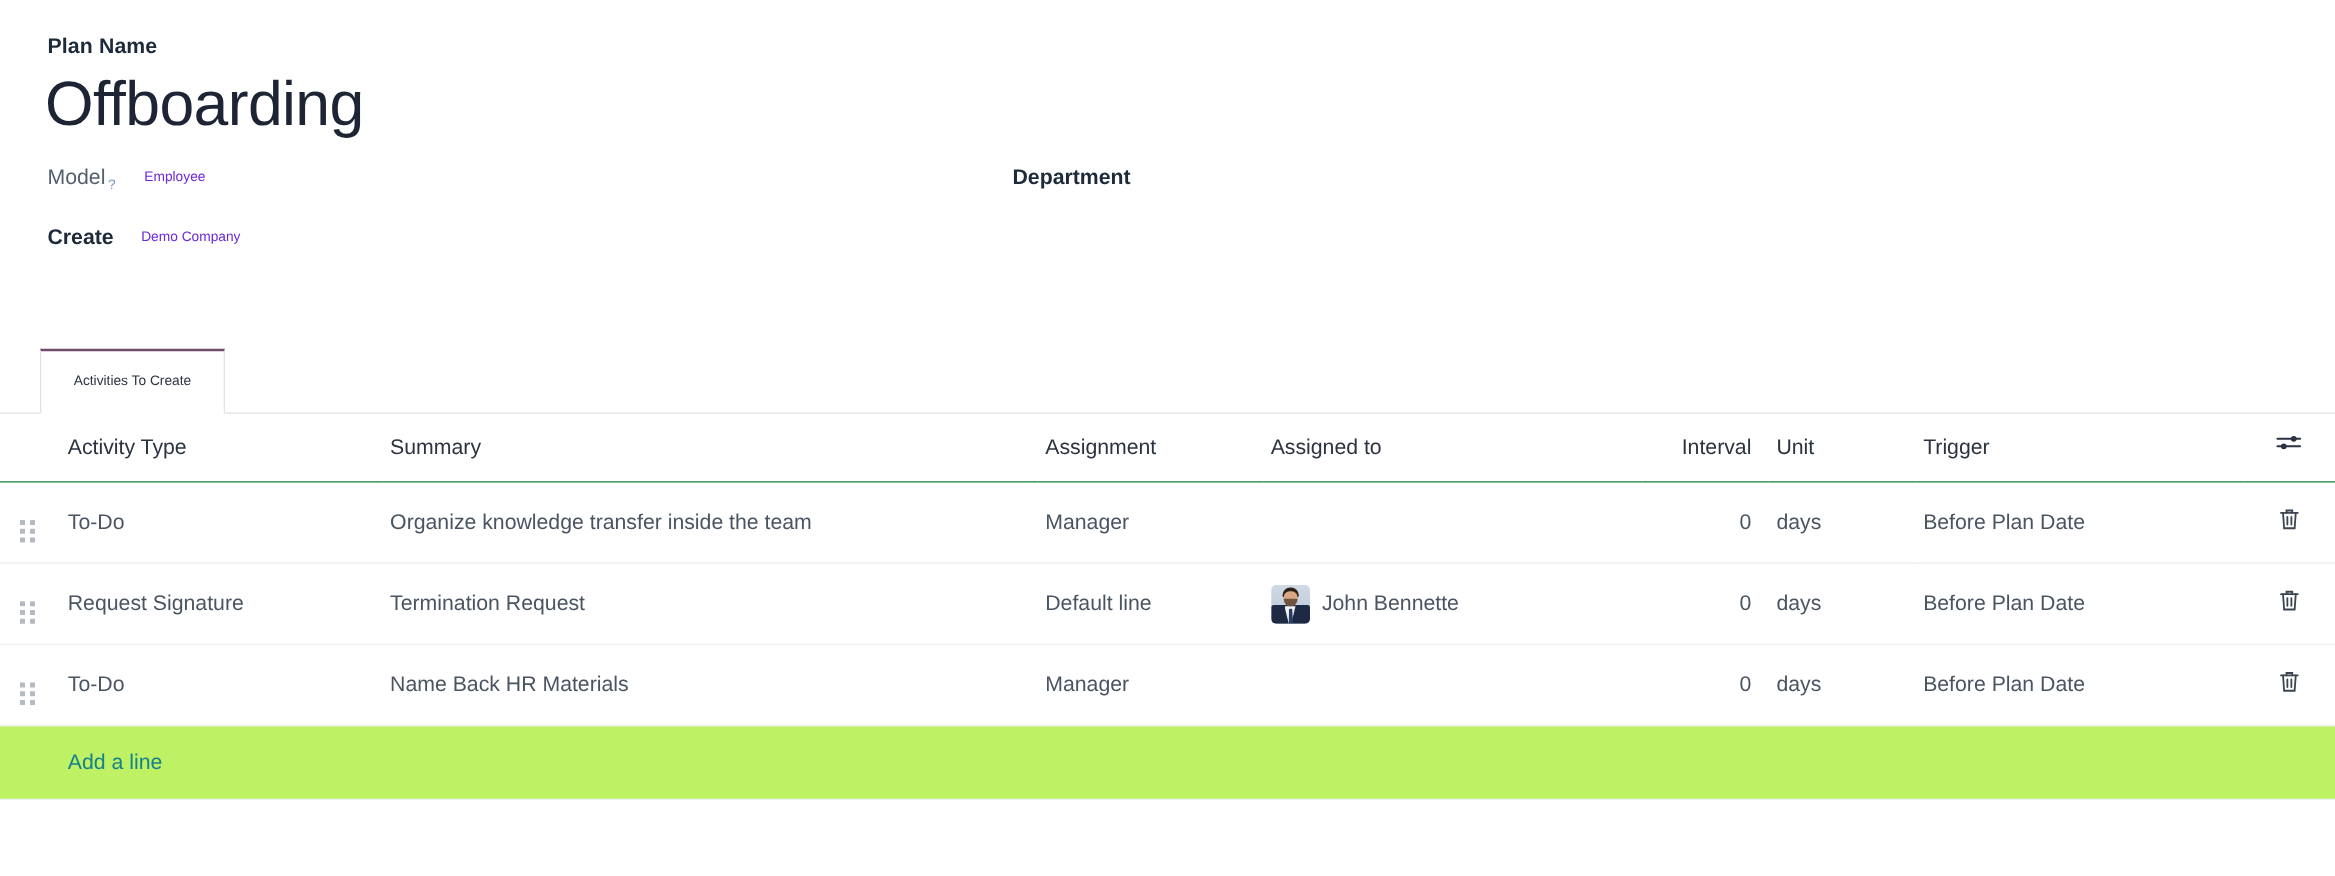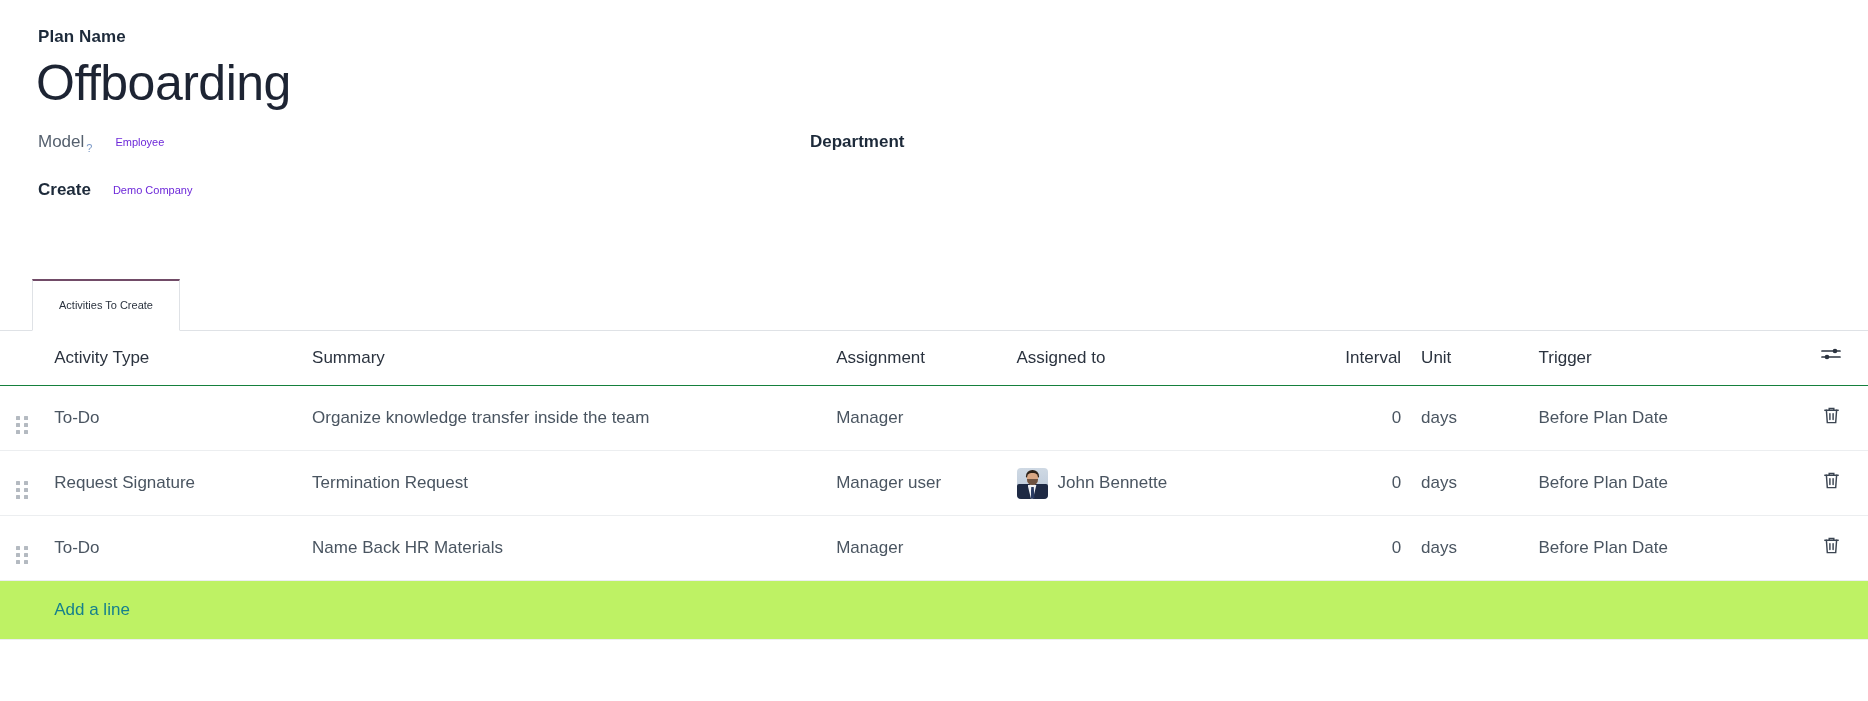--- a/index.html
+++ b/index.html
@@ -254,21 +254,21 @@
               <i></i>
                 <i></i>
                 <i></i>
                 <i></i>
                 <i></i>
                 <i></i>
             </span>
           </td>
           <td class="c-type">Request Signature</td>
           <td class="c-summary">Termination Request</td>
-          <td class="c-assignment">Manager user</td>
+          <td class="c-assignment">Default line</td>
           <td class="c-assigned">
             <span class="assigned-cell">
               <span class="avatar">
                 <span class="suit"></span>
                 <span class="shirt"></span>
                 <span class="tie"></span>
                 <span class="hair"></span>
                 <span class="face"></span>
                 <span class="beard"></span>
               </span>

